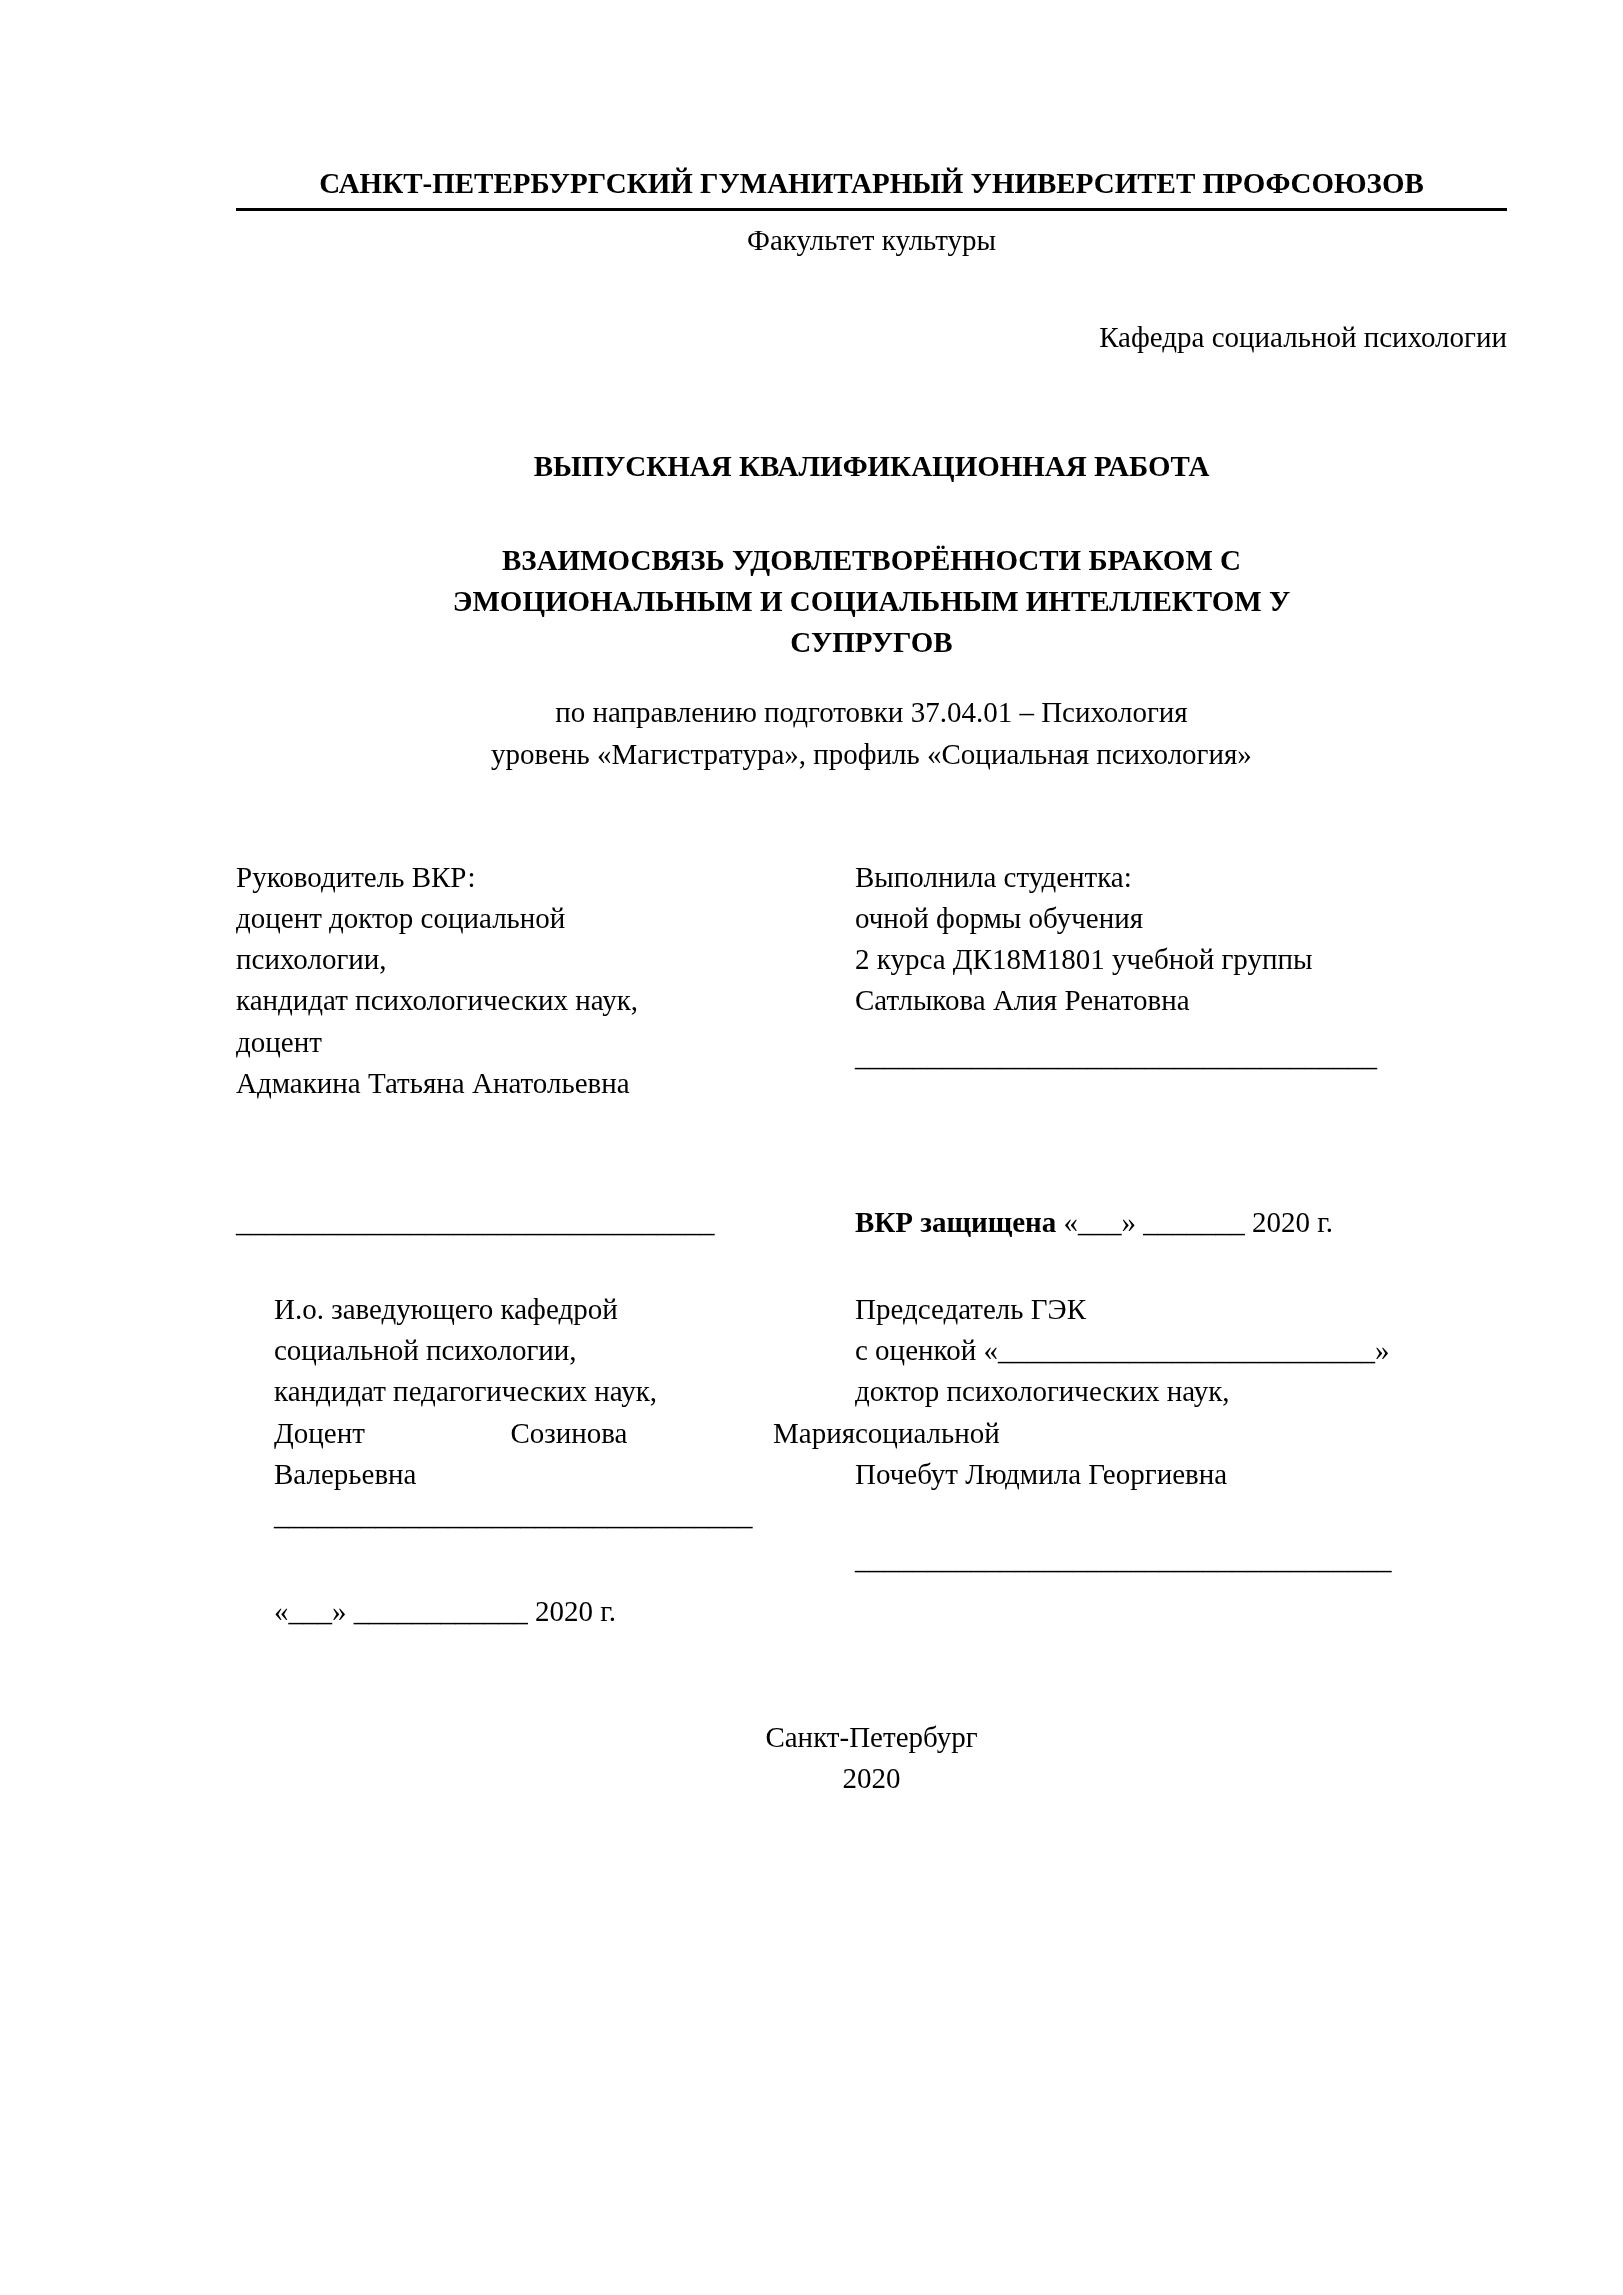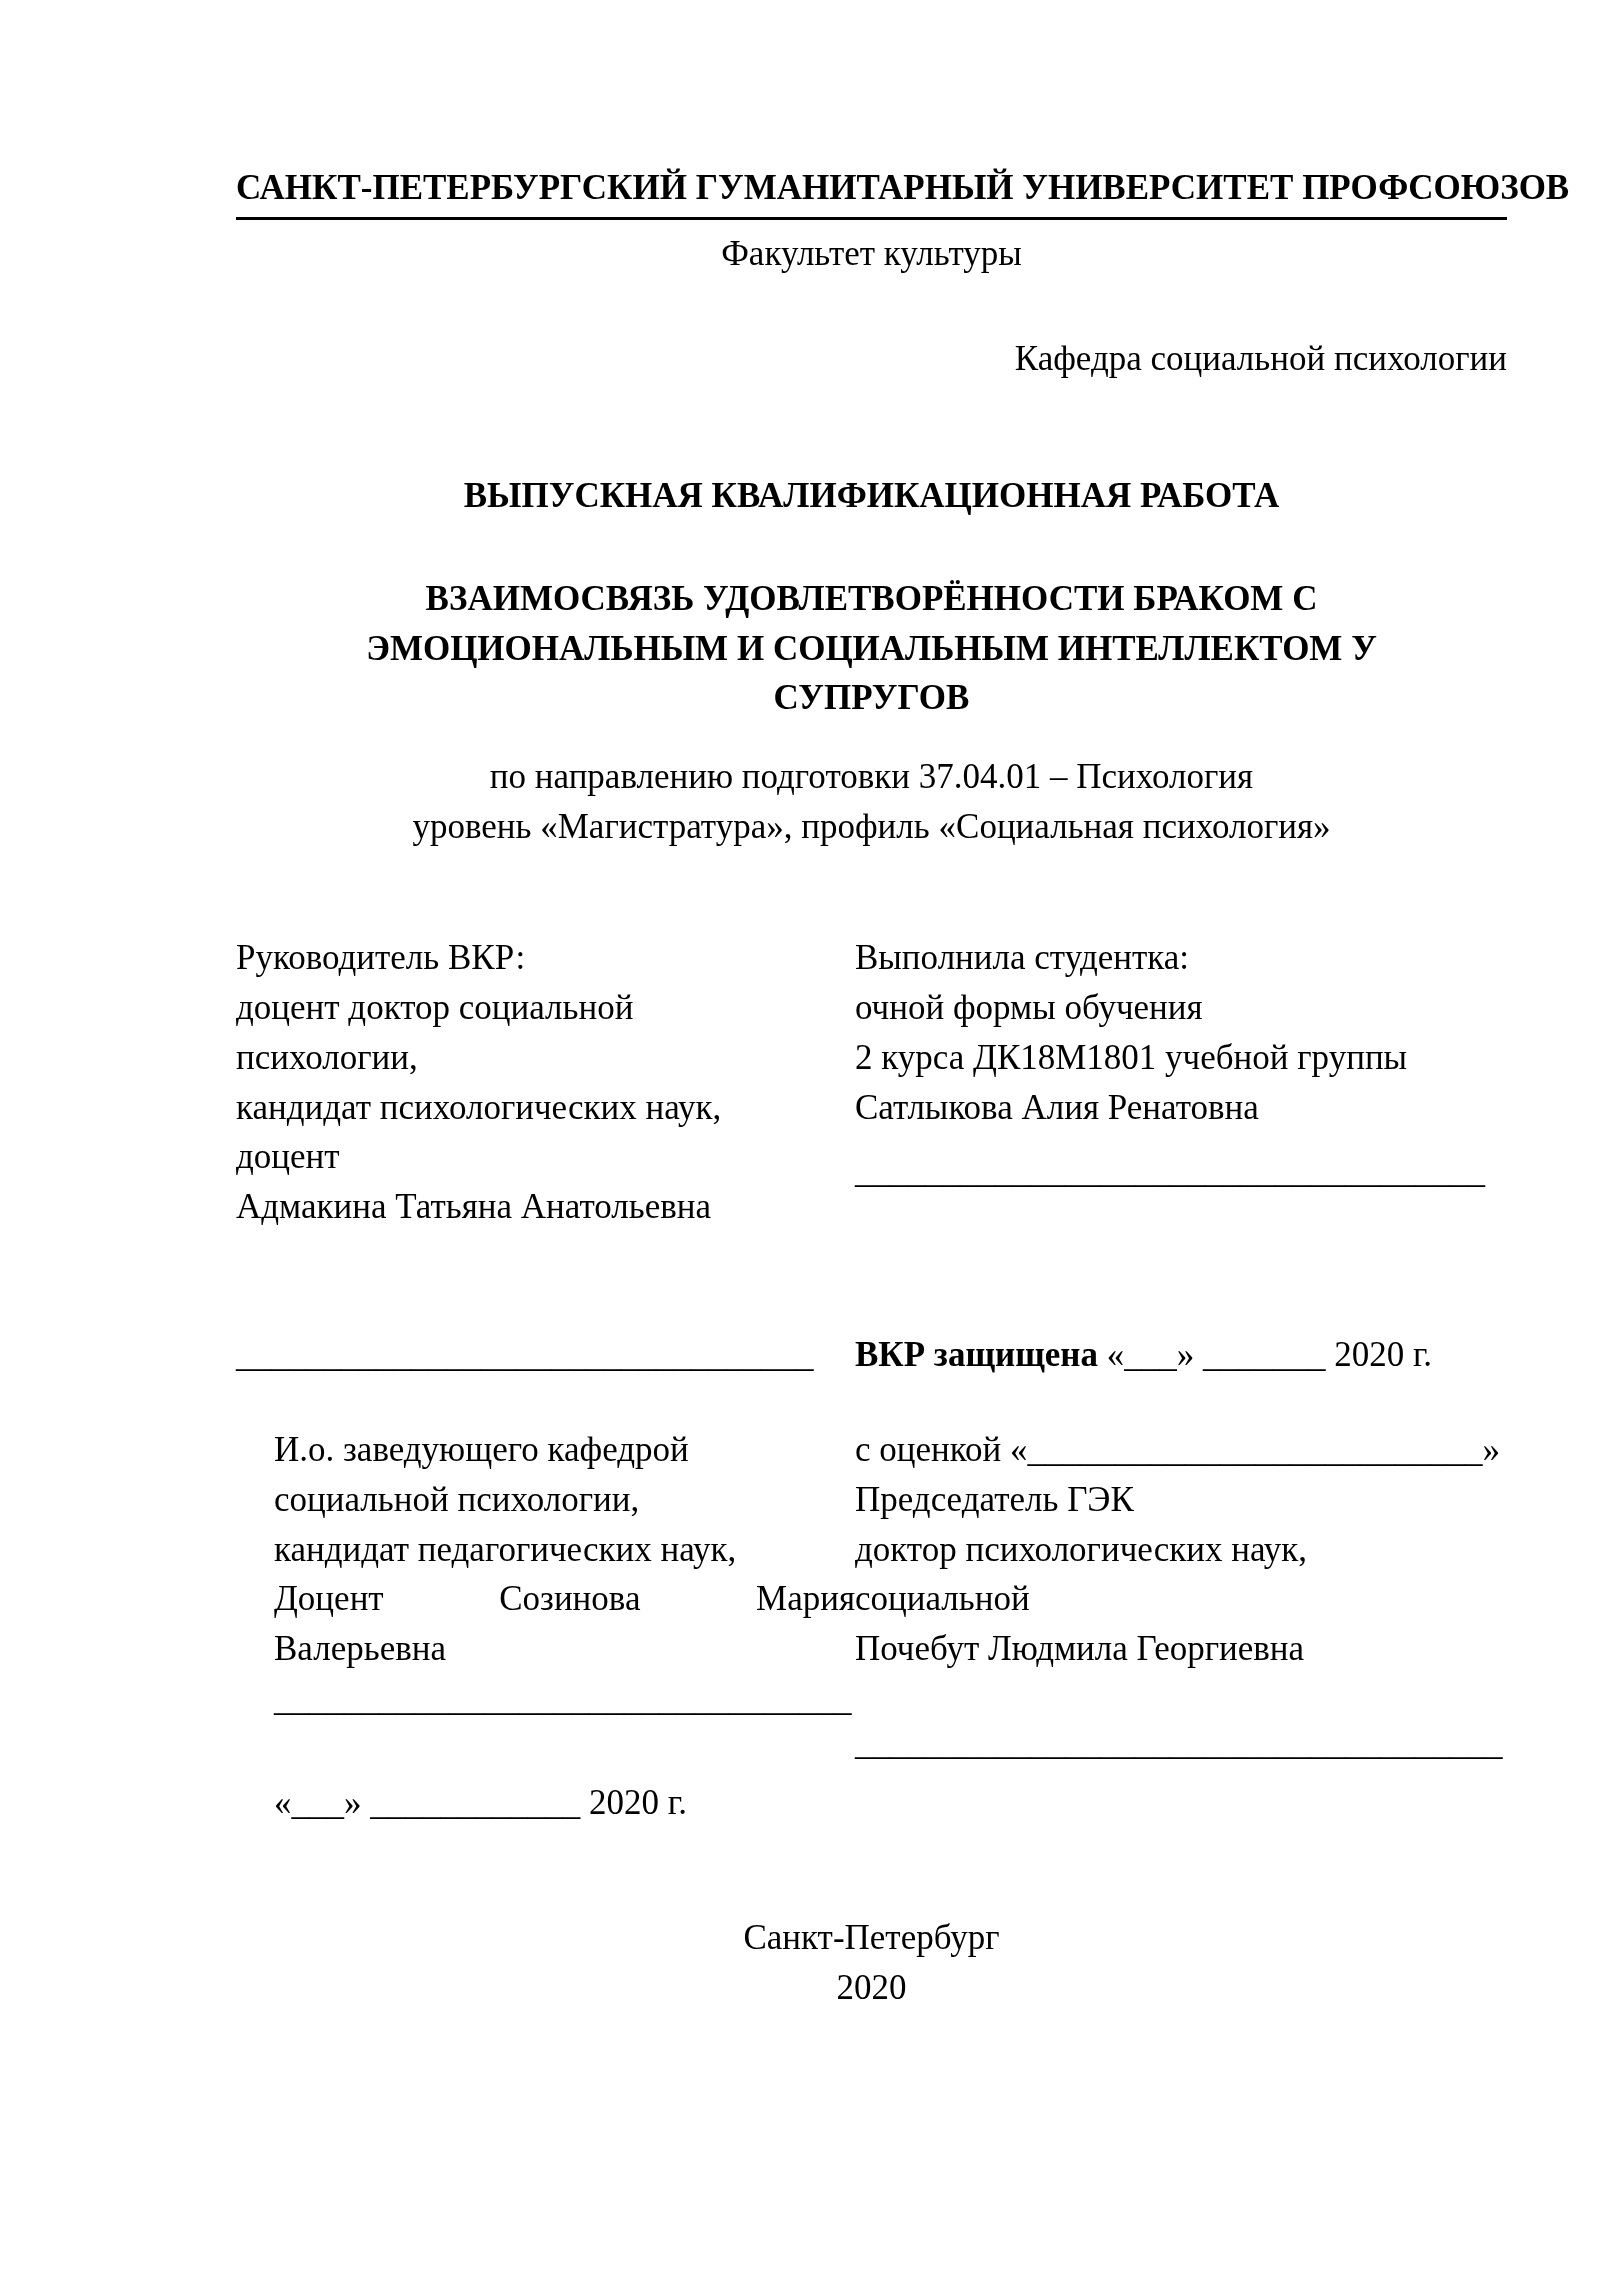--- a/index.html
+++ b/index.html
@@ -4,21 +4,21 @@
 <style>
   * { margin: 0; padding: 0; box-sizing: border-box; }
   html, body { background: #ffffff; }
   .page {
     position: relative;
     width: 1623px;
     height: 2295px;
     background: #ffffff;
     color: #000000;
     font-family: "Liberation Serif", "DejaVu Serif", serif;
-    font-size: 35px;
+    font-size: 29px;
     line-height: 1.42;
     padding: 163px 116px 0 236px;
     overflow: hidden;
   }
   .bold { font-weight: 700; }
 
   .university-header {
     font-weight: 700;
     text-align: center;
     white-space: nowrap;
@@ -102,22 +102,22 @@
     <div class="col-left">
       <div>И.о. заведующего кафедрой</div>
       <div>социальной психологии,</div>
       <div>кандидат педагогических наук,</div>
       <div class="just-line">Доцент Созинова Мария</div>
       <div>Валерьевна</div>
       <div>_________________________________</div>
       <div class="date-line">«___» ____________ 2020 г.</div>
     </div>
     <div class="col-right">
+      <div>Председатель ГЭК</div>
       <div>с оценкой «__________________________»</div>
-      <div>Председатель ГЭК</div>
       <div>доктор психологических наук,</div>
       <div>социальной</div>
       <div>Почебут Людмила Георгиевна</div>
       <div class="committee-sig">_____________________________________</div>
     </div>
   </div>
 
   <div class="footer">
     <div>Санкт-Петербург</div>
     <div>2020</div>

